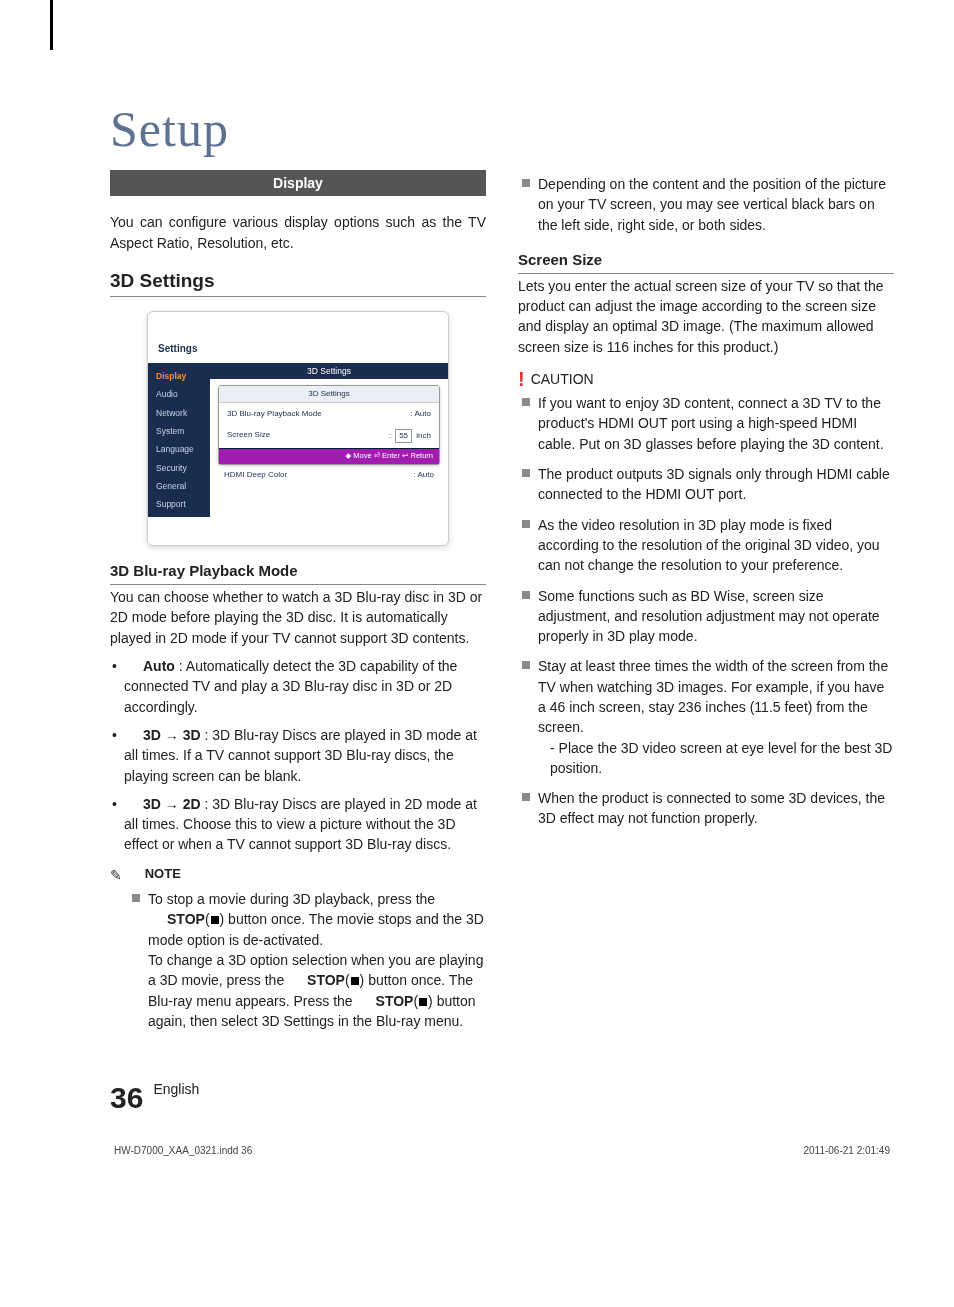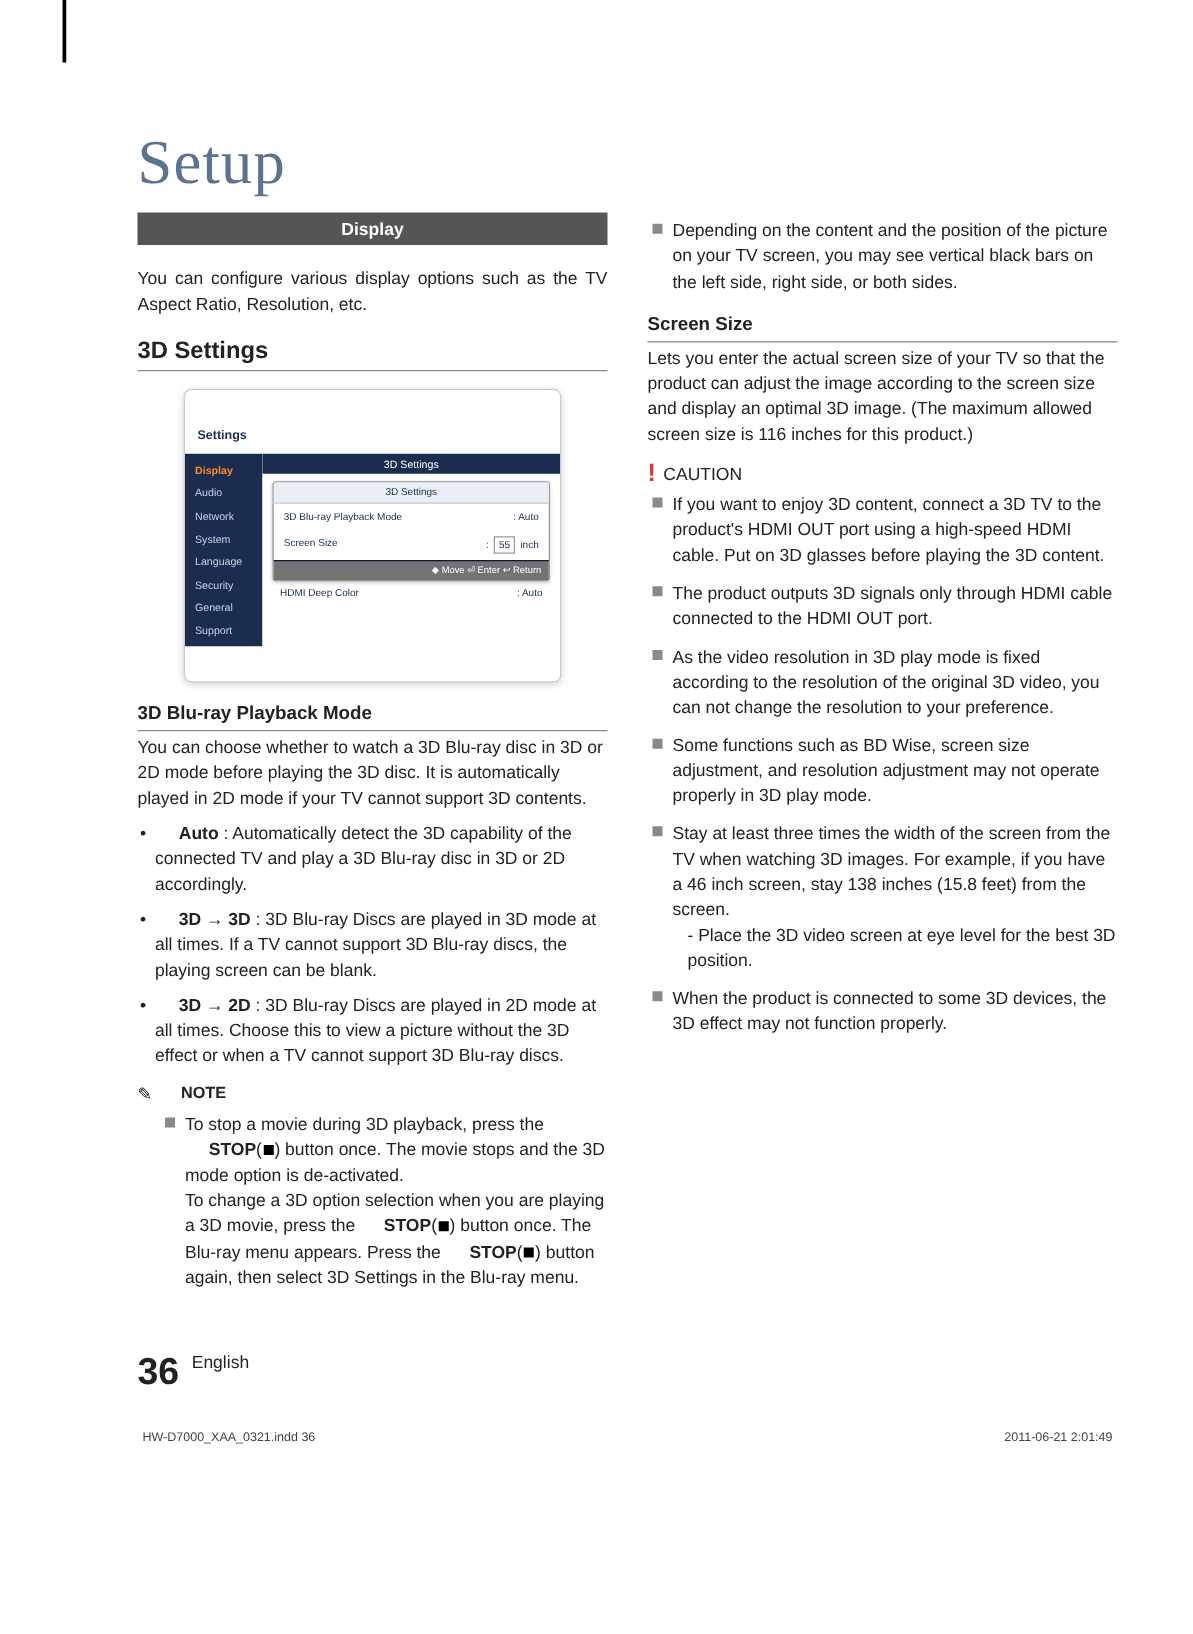--- a/index.html
+++ b/index.html
@@ -144,21 +144,21 @@
 .dialog-value {
   color: #1a2d4f;
 }
 .value-box {
   border: 1px solid #999;
   padding: 0 3px;
   margin: 0 2px;
   display: inline-block;
 }
 .dialog-footer {
-  background: #737373;
+  background: #a21caf;
   color: #fff;
   font-size: 7.5px;
   padding: 2px 6px;
   text-align: right;
   border-top: 1px solid #0c1830;
 }
 .settings-bottom-row {
   display: flex;
   justify-content: space-between;
   padding: 4px 8px 0 8px;
@@ -349,21 +349,21 @@
       <div class="caution-head">
         <span class="exclaim">!</span>
         <span>CAUTION</span>
       </div>
       <ul class="squares tight">
         <li>If you want to enjoy 3D content, connect a 3D TV to the product's HDMI OUT port using a high-speed HDMI cable. Put on 3D glasses before playing the 3D content.</li>
         <li>The product outputs 3D signals only through HDMI cable connected to the HDMI OUT port.</li>
         <li>As the video resolution in 3D play mode is fixed according to the resolution of the original 3D video, you can not change the resolution to your preference.</li>
         <li>Some functions such as BD Wise, screen size adjustment, and resolution adjustment may not operate properly in 3D play mode.</li>
         <li>
-          <span>Stay at least three times the width of the screen from the TV when watching 3D images. For example, if you have a 46 inch screen, stay 138 inches (15.8 feet) from the screen.</span>
+          <span>Stay at least three times the width of the screen from the TV when watching 3D images. For example, if you have a 46 inch screen, stay 236 inches (11.5 feet) from the screen.</span>
           <span class="sub-indent">- Place the 3D video screen at eye level for the best 3D position.</span>
         </li>
         <li>When the product is connected to some 3D devices, the 3D effect may not function properly.</li>
       </ul>
     </div>
   </div>
 
   <div class="page-footer">
     <span class="page-number">36</span>
     <span class="page-lang">English</span>

